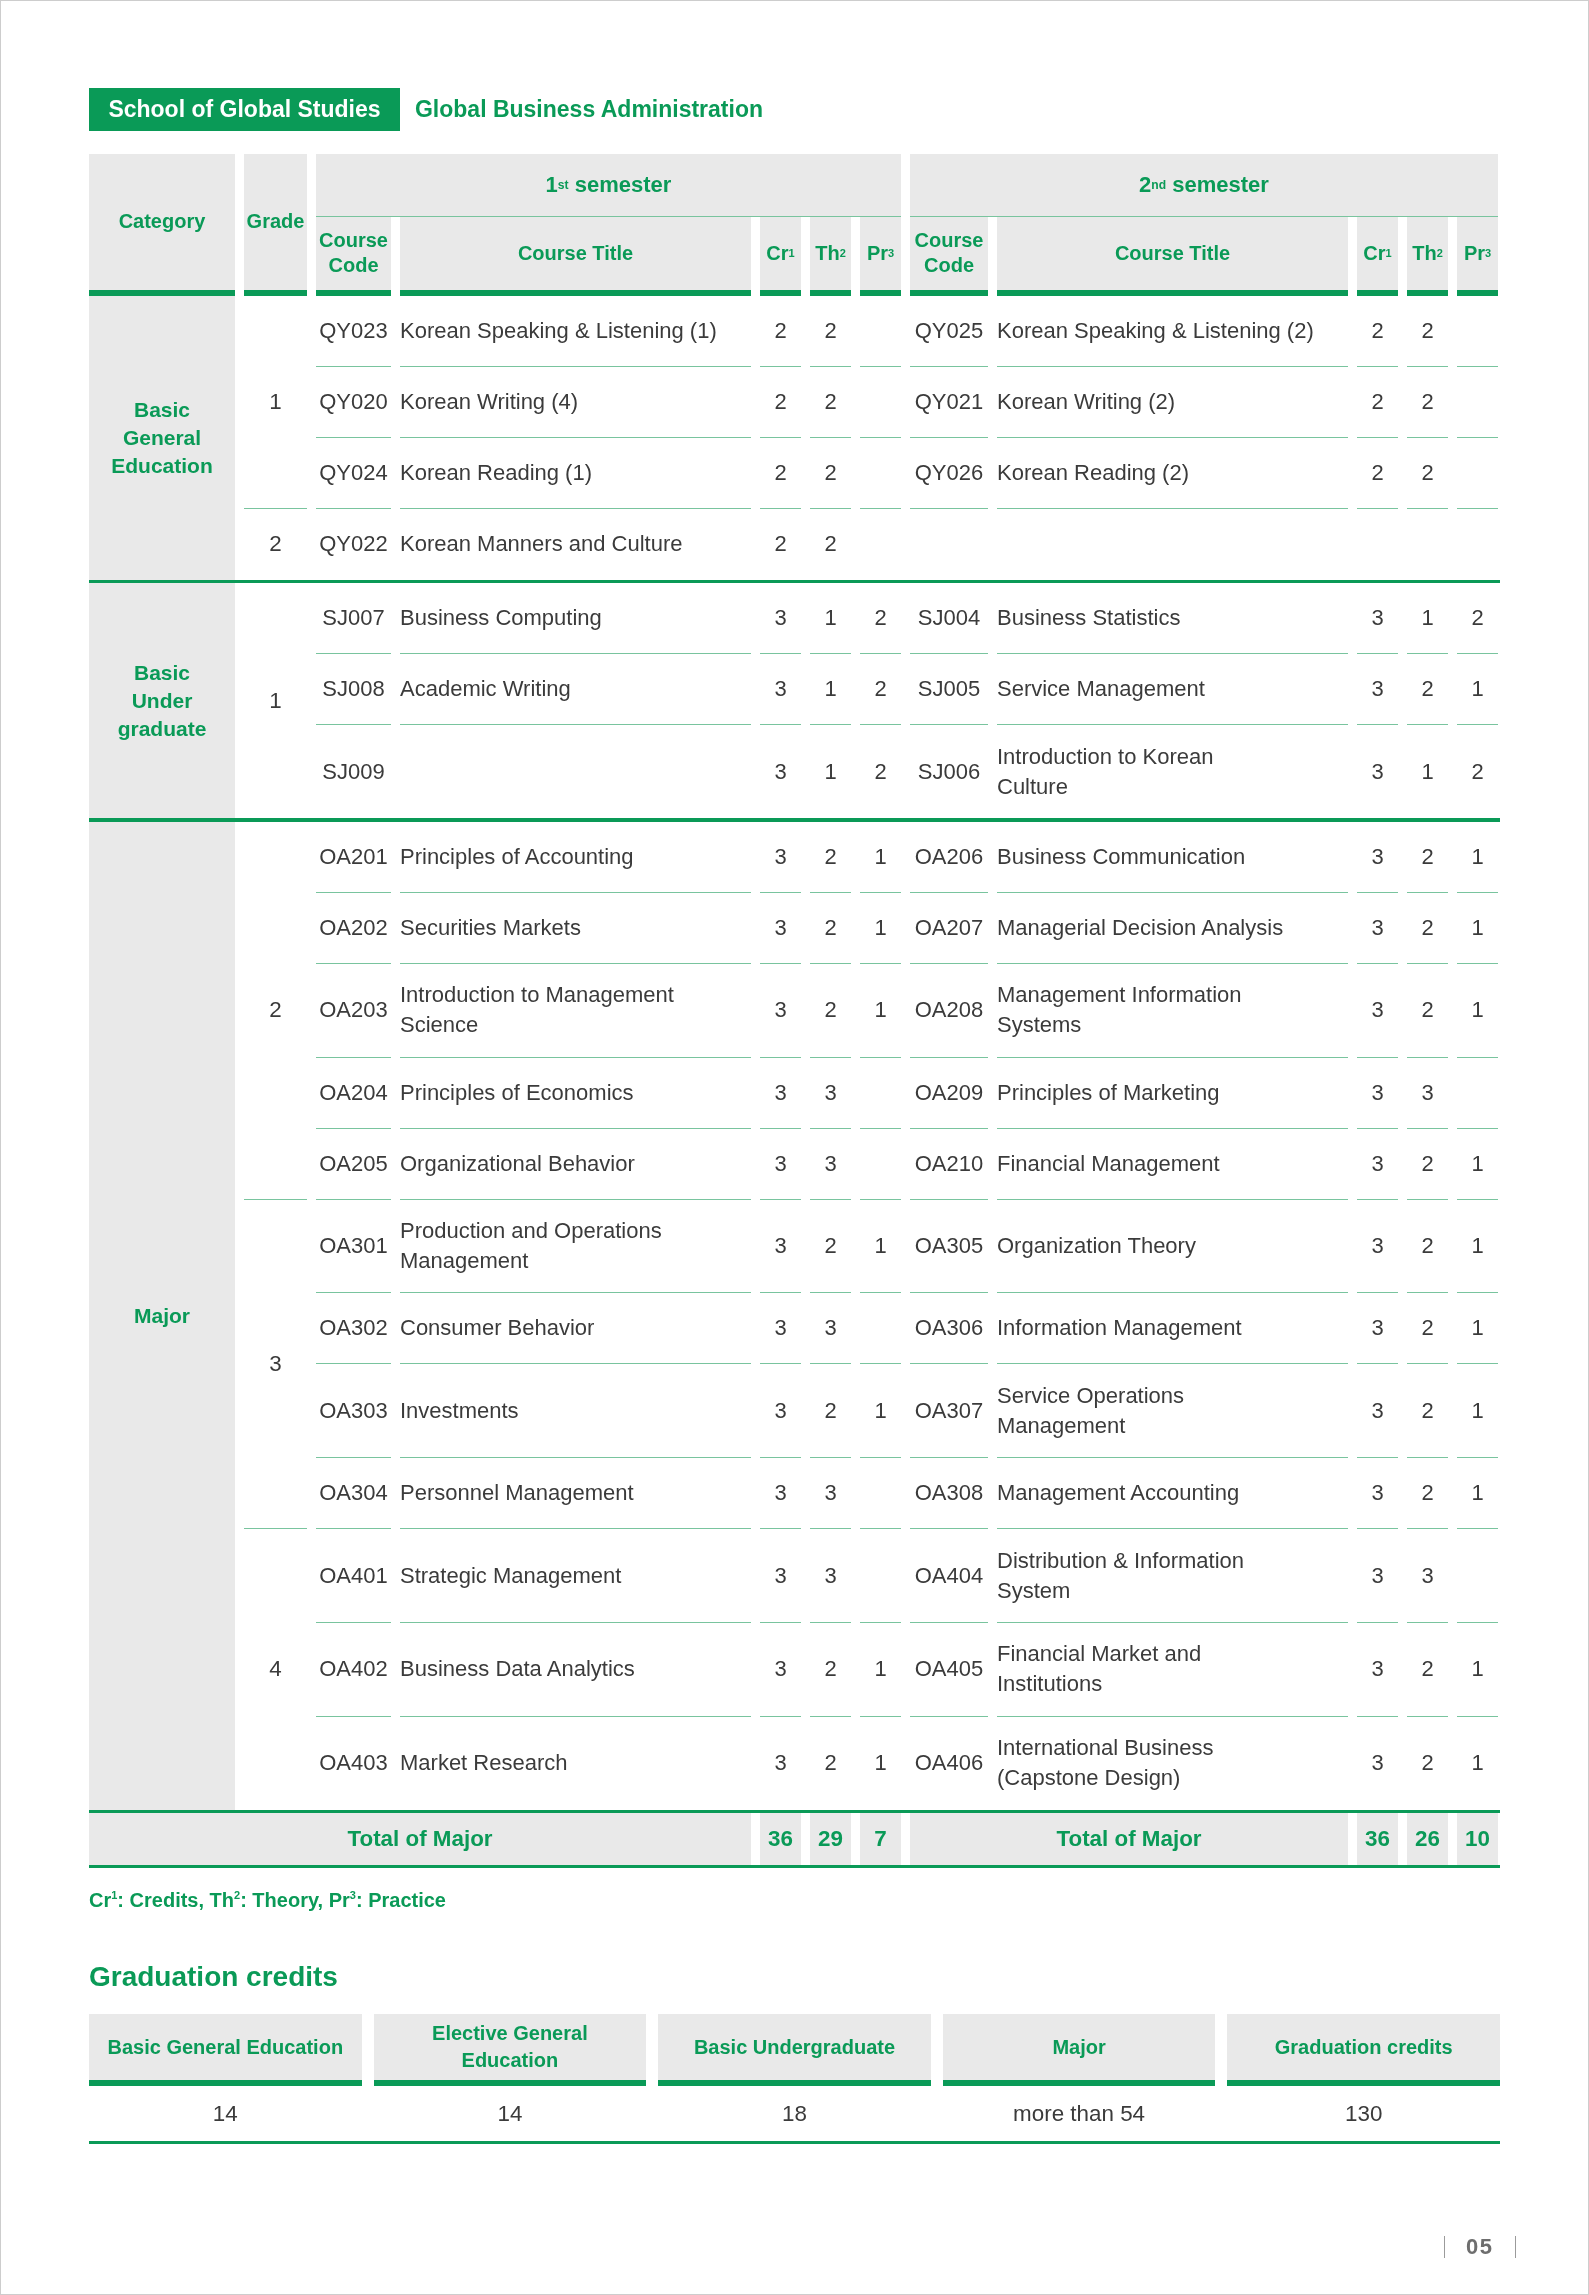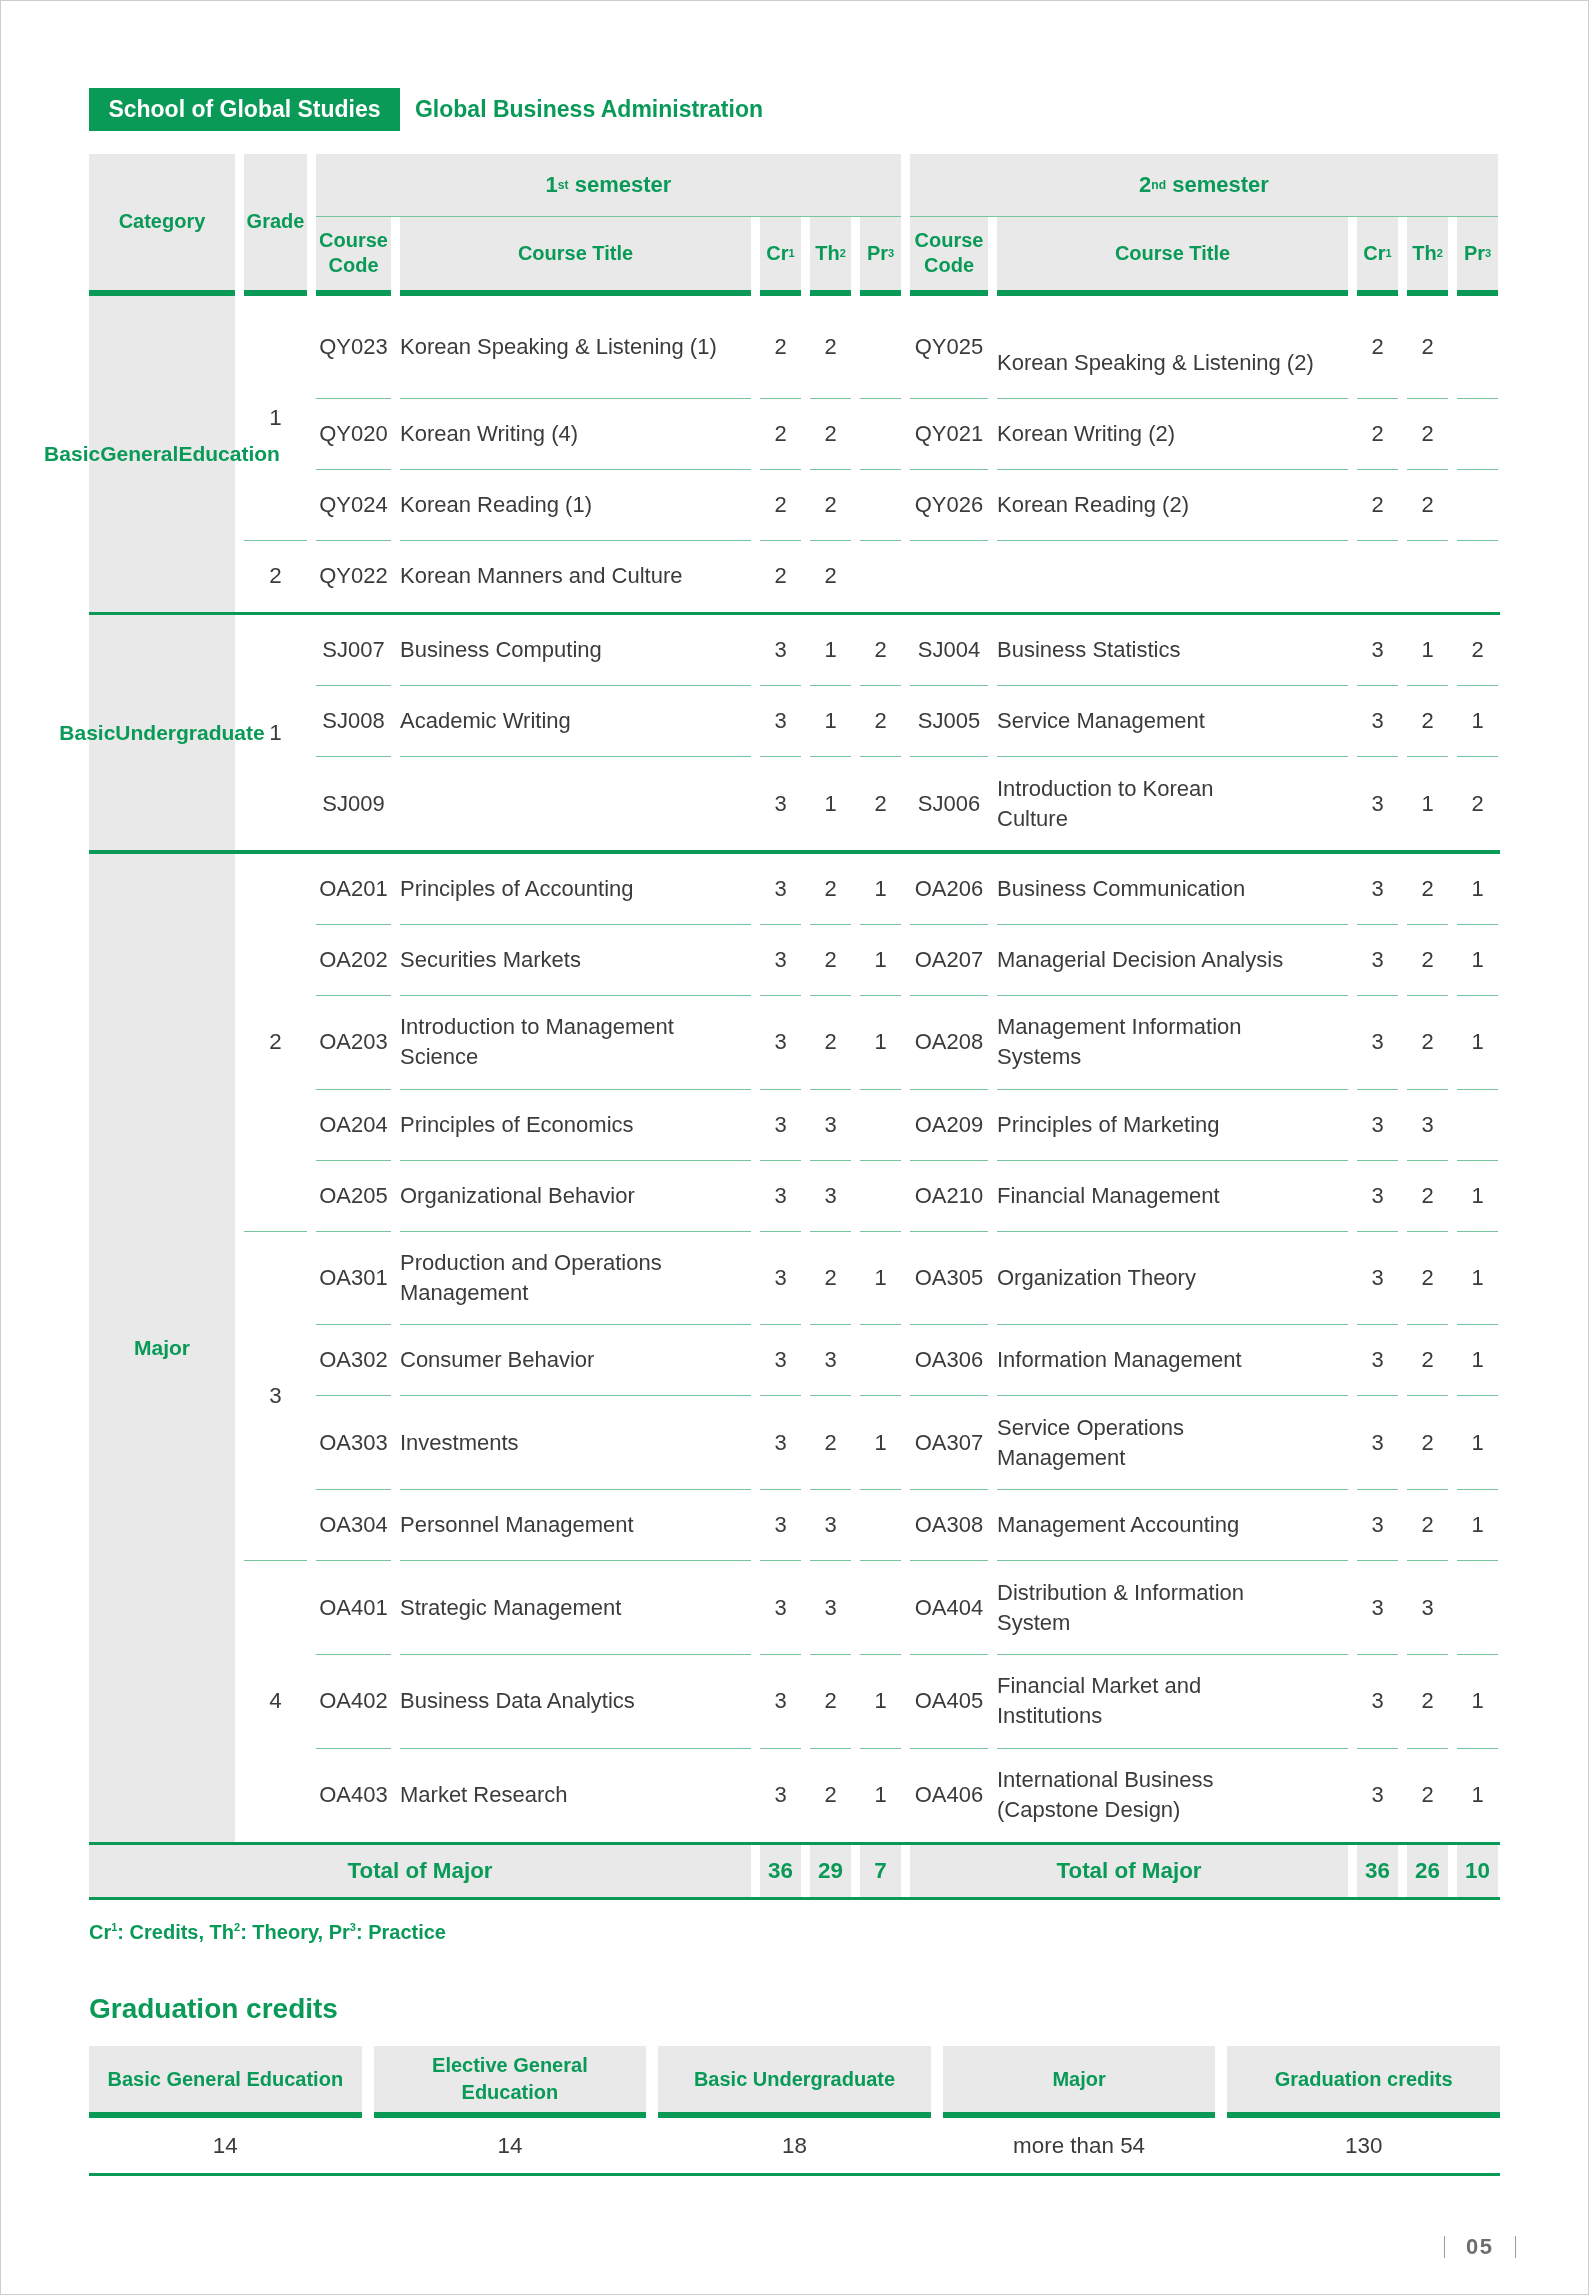--- a/index.html
+++ b/index.html
@@ -36,21 +36,21 @@
   sup{font-size:0.55em;vertical-align:super;line-height:0;}
   .ml{margin-left:0.28em;}
 
   .cell{
     display:flex;align-items:center;justify-content:center;text-align:center;
     min-height:71px;padding:16.4px 0;font-size:22px;color:var(--ink);
   }
   .cell.sep{border-bottom:1.5px solid var(--sep);}
   .cell.title{justify-content:flex-start;text-align:left;white-space:pre-line;line-height:30px;}
   .cell.cat{
-    background:var(--gray);flex-direction:row;color:var(--green);
+    background:var(--gray);flex-direction:column;color:var(--green);
     font-weight:bold;font-size:21px;line-height:28px;padding:1px;
   }
   .cell.grade{font-size:22.4px;}
   .section-rule{height:3.7px;background:var(--green);}
 
   .total-row .tcell{
     background:var(--gray);min-height:52px;display:flex;align-items:center;justify-content:center;
     color:var(--green);font-weight:bold;font-size:22.4px;
   }
   .total-rule{height:3px;background:var(--green);}
@@ -139,21 +139,21 @@
             <span>General</span>
             <span>Education</span>
           </div>
           <div class="cell grade sep" style="grid-area: 1 / 2 / span 3;">1</div>
           <div class="cell code sep" style="grid-area: 1 / 3;">QY023</div>
           <div class="cell title sep" style="grid-area: 1 / 4;">Korean Speaking &amp; Listening (1)</div>
           <div class="cell num sep" style="grid-area: 1 / 5;">2</div>
           <div class="cell num sep" style="grid-area: 1 / 6;">2</div>
           <div class="cell num sep" style="grid-area: 1 / 7;"></div>
           <div class="cell code sep" style="grid-area: 1 / 8;">QY025</div>
-          <div class="cell title sep" style="grid-area: 1 / 9; margin-top: 32px;">Korean Speaking &amp; Listening (2)</div>
+          <div class="cell title sep" style="grid-area: 1 / 9;">Korean Speaking &amp; Listening (2)</div>
           <div class="cell num sep" style="grid-area: 1 / 10;">2</div>
           <div class="cell num sep" style="grid-area: 1 / 11;">2</div>
           <div class="cell num sep" style="grid-area: 1 / 12;"></div>
           <div class="cell code sep" style="grid-area: 2 / 3;">QY020</div>
           <div class="cell title sep" style="grid-area: 2 / 4;">Korean Writing (4)</div>
           <div class="cell num sep" style="grid-area: 2 / 5;">2</div>
           <div class="cell num sep" style="grid-area: 2 / 6;">2</div>
           <div class="cell num sep" style="grid-area: 2 / 7;"></div>
           <div class="cell code sep" style="grid-area: 2 / 8;">QY021</div>
           <div class="cell title sep" style="grid-area: 2 / 9;">Korean Writing (2)</div>

